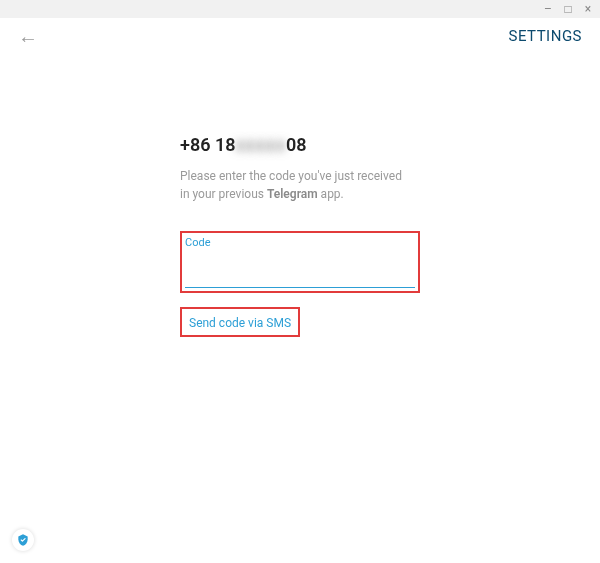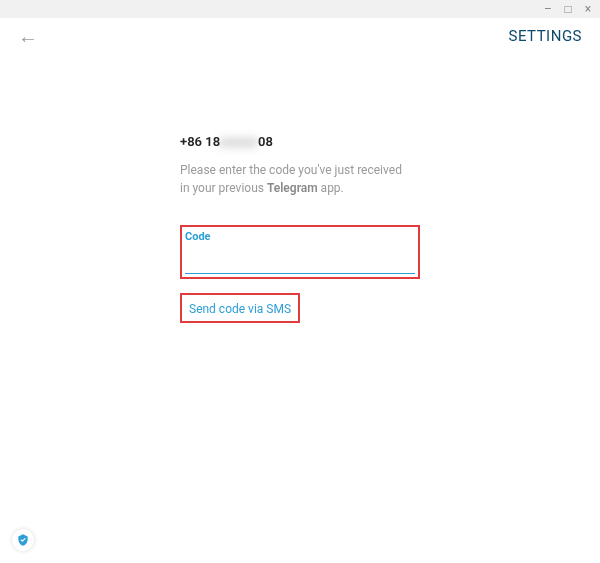--- a/index.html
+++ b/index.html
@@ -49,21 +49,21 @@
       font-size: 15px;
       font-weight: 400;
       letter-spacing: 0.5px;
       cursor: pointer;
     }
     .content {
       width: 240px;
       margin: 80px auto 0;
     }
     .phone {
-      font-size: 13px;
+      font-size: 18px;
       font-weight: 600;
       color: #232323;
       margin-bottom: 12px;
     }
     .phone .blur {
       color: transparent;
       text-shadow: 0 0 8px rgba(100,100,100,0.7);
       letter-spacing: 1px;
     }
     .instructions {
@@ -82,23 +82,23 @@
     }
     .input-wrap {
       margin-bottom: 14px;
     }
     .code-field {
       position: relative;
     }
     .code-label {
       font-size: 11px;
       color: #2d9fd6;
-      font-weight: 700;
+      font-weight: 400;
       display: block;
-      margin-bottom: 8px;
+      margin-bottom: 16px;
     }
     .code-input {
       width: 100%;
       border: none;
       border-bottom: 1.5px solid #2d9fd6;
       outline: none;
       font-size: 14px;
       padding: 2px 0 4px 0;
       background: transparent;
     }

